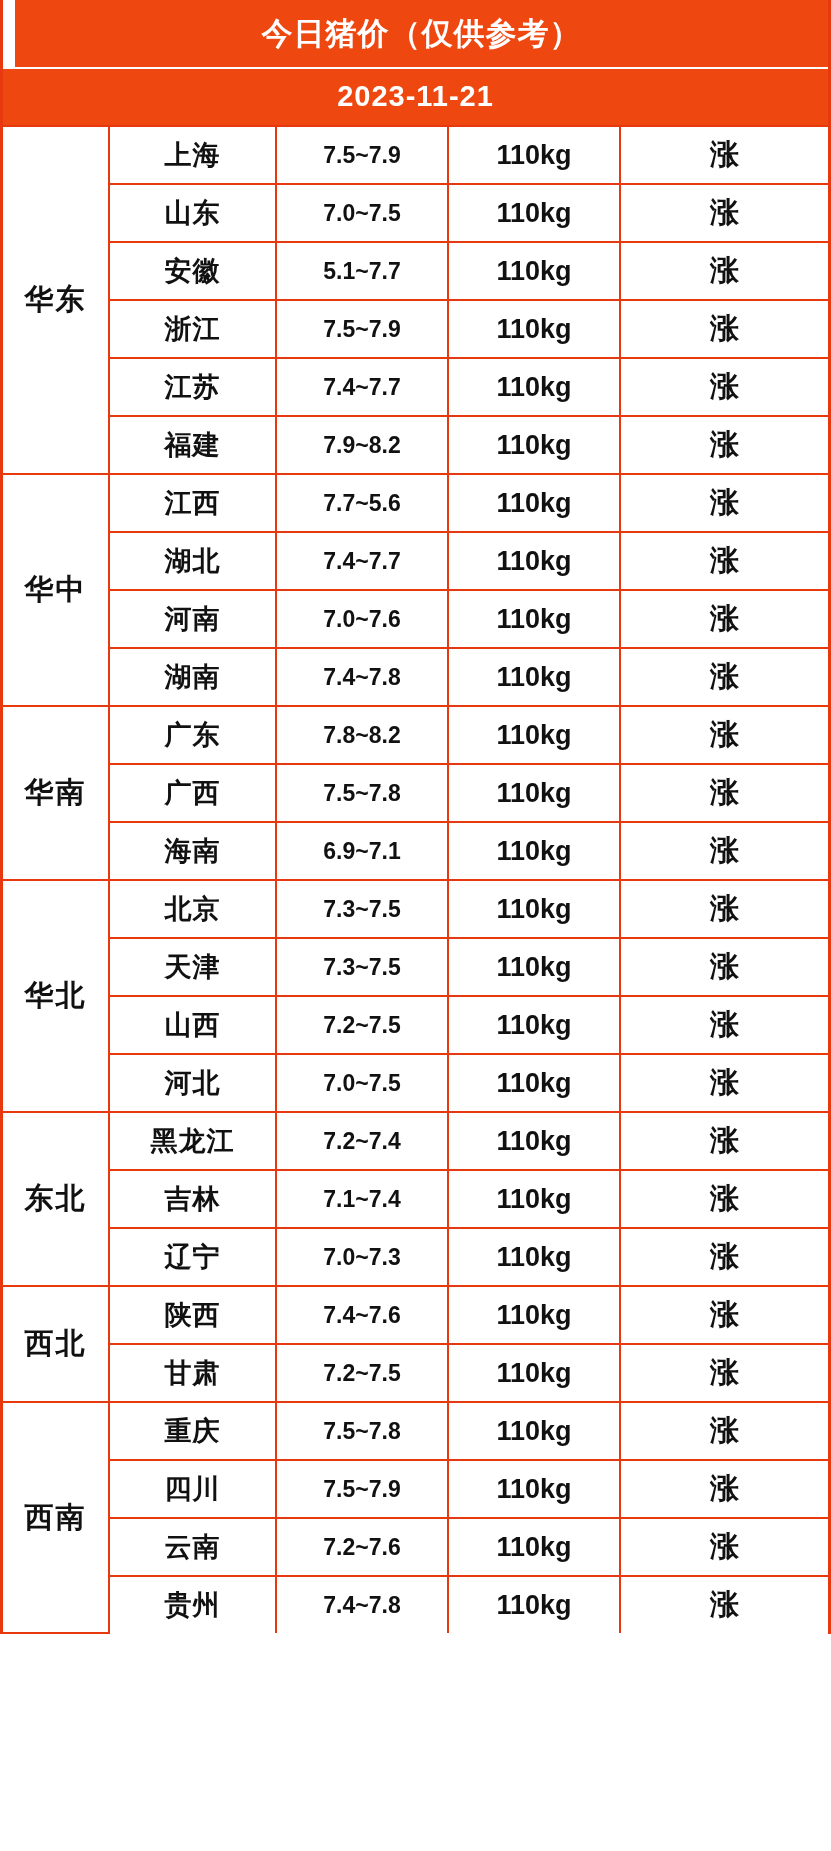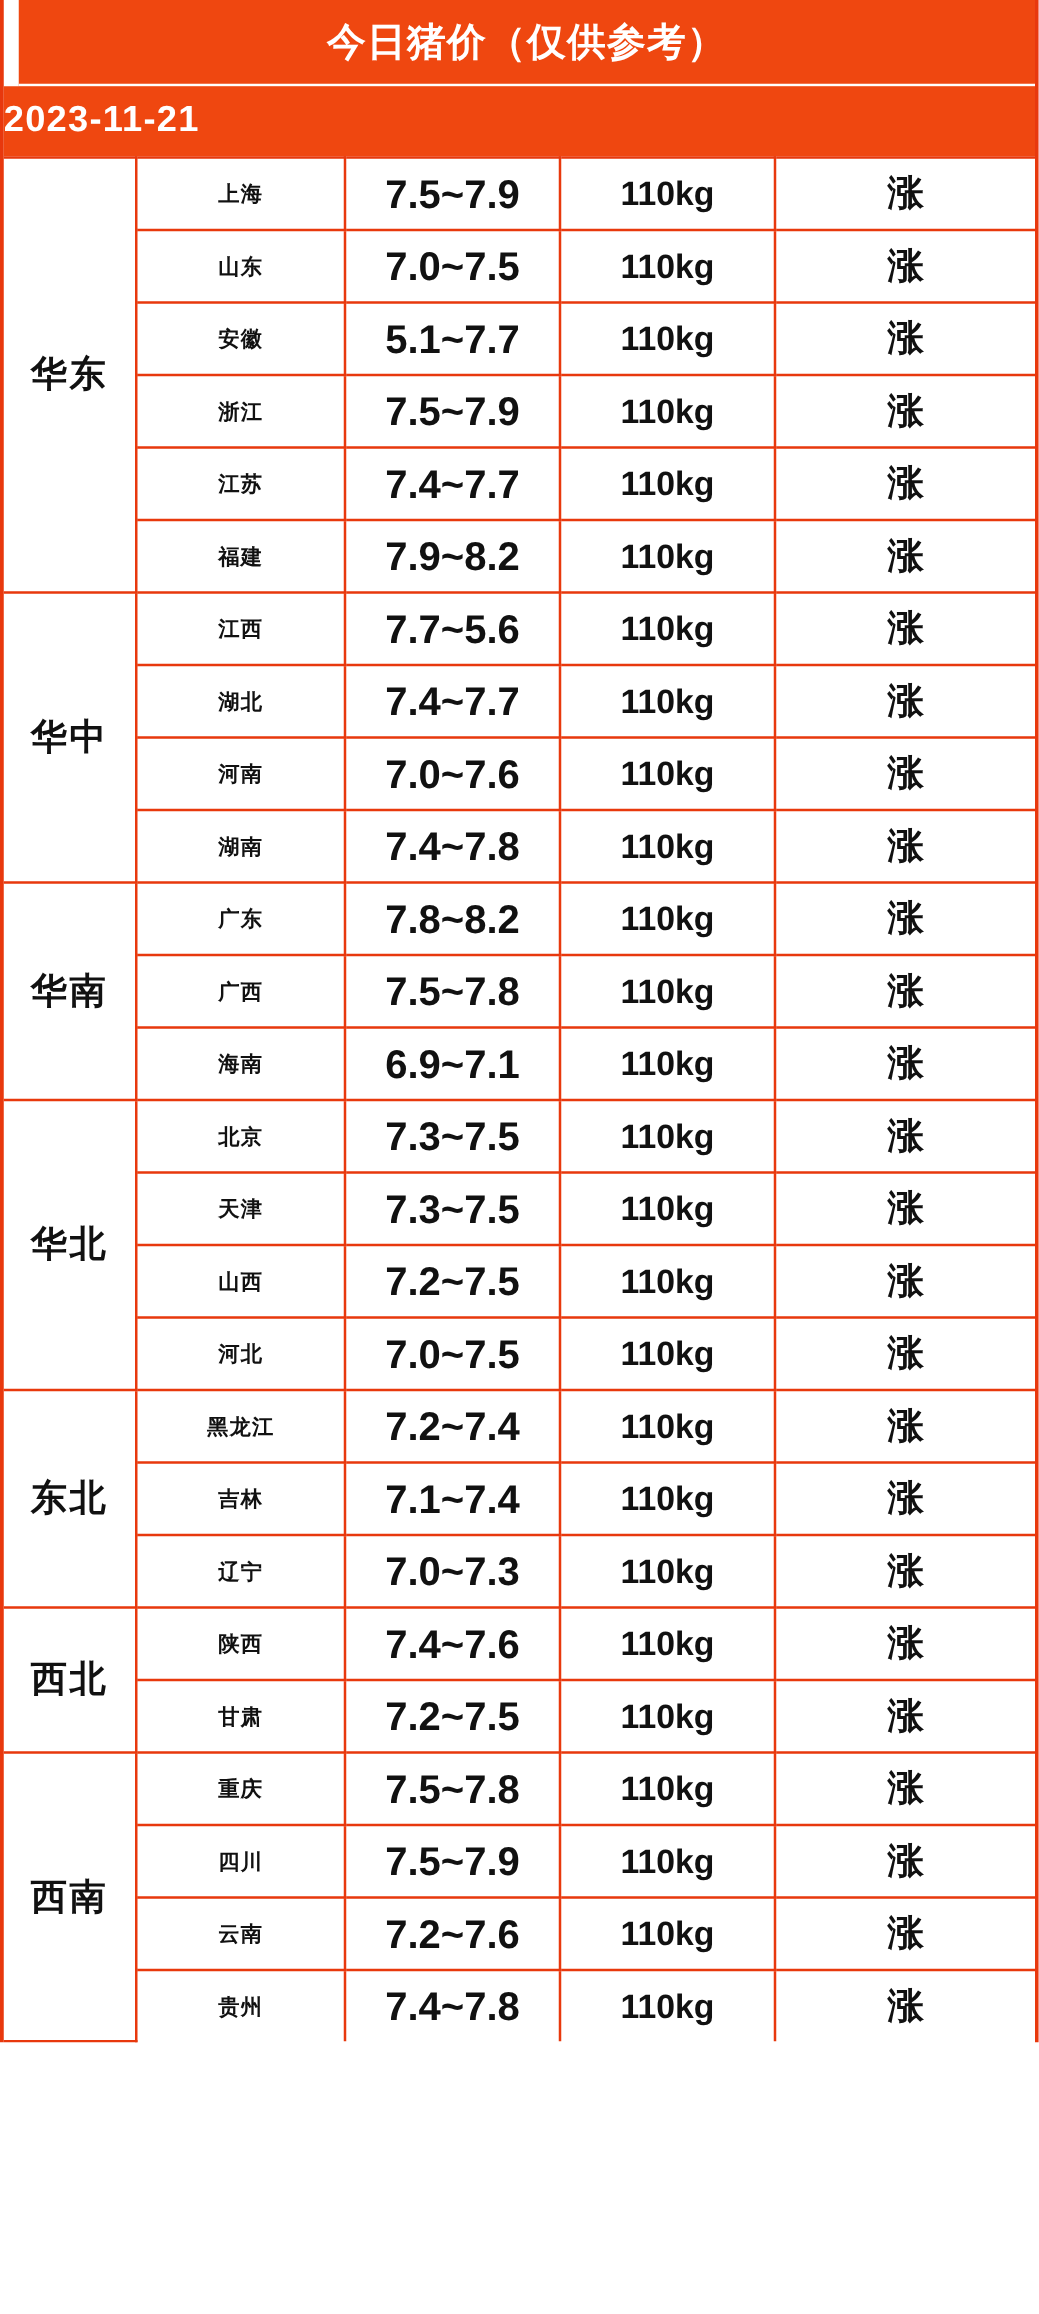--- a/index.html
+++ b/index.html
@@ -25,21 +25,21 @@
     font-size: 31px;
     font-weight: bold;
     letter-spacing: 1px;
     padding: 13px 0 12px 0;
     border-bottom: 2px solid #ffffff;
     margin-left: 12px;
   }
   .date-bar {
     background: #ef4710;
     color: #ffffff;
-    text-align: left;
+    text-align: center;
     font-size: 29px;
     font-weight: bold;
     letter-spacing: 1px;
     padding: 11px 0 12px 0;
   }
   table.price-table {
     width: 100%;
     border-collapse: collapse;
     table-layout: fixed;
   }
@@ -53,26 +53,26 @@
     padding: 0;
   }
   td.region {
     width: 105px;
     font-size: 29px;
     letter-spacing: 2px;
     border-radius: 13px;
   }
   td.province {
     width: 165px;
-    font-size: 17px;
+    font-size: 27px;
     letter-spacing: 1px;
   }
   td.price {
     width: 170px;
-    font-size: 32px;
+    font-size: 23px;
   }
   td.weight {
     width: 170px;
     font-size: 27px;
     margin-top: 13px;
   }
   td.trend {
     font-size: 29px;
     color: #e8201a;
   }

